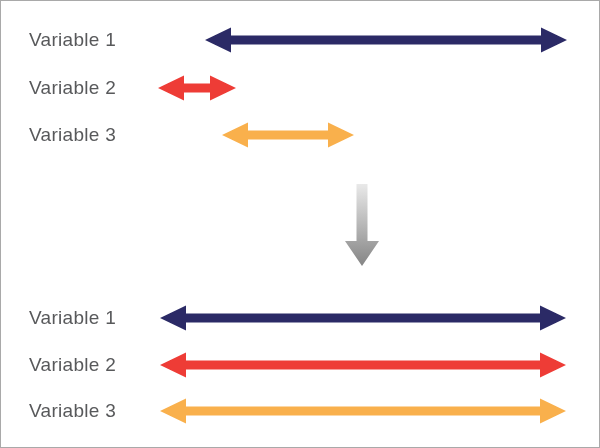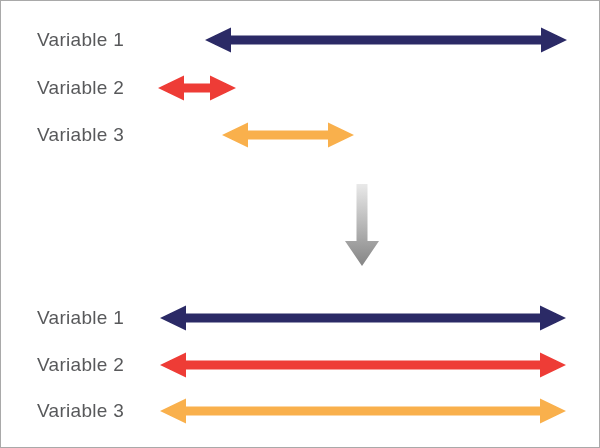--- a/index.html
+++ b/index.html
@@ -18,21 +18,21 @@
   }
   .diagram-svg {
     position: absolute;
     left: 0;
     top: 0;
     width: 598px;
     height: 446px;
   }
   .var-label {
     position: absolute;
-    left: 36px;
+    left: 28px;
     height: 26px;
     line-height: 26px;
     font-size: 19px;
     letter-spacing: 0.3px;
     color: var(--label-color, #58595b);
     white-space: nowrap;
     user-select: none;
   }
   
   .lbl-top-0 { top: 26px; }

